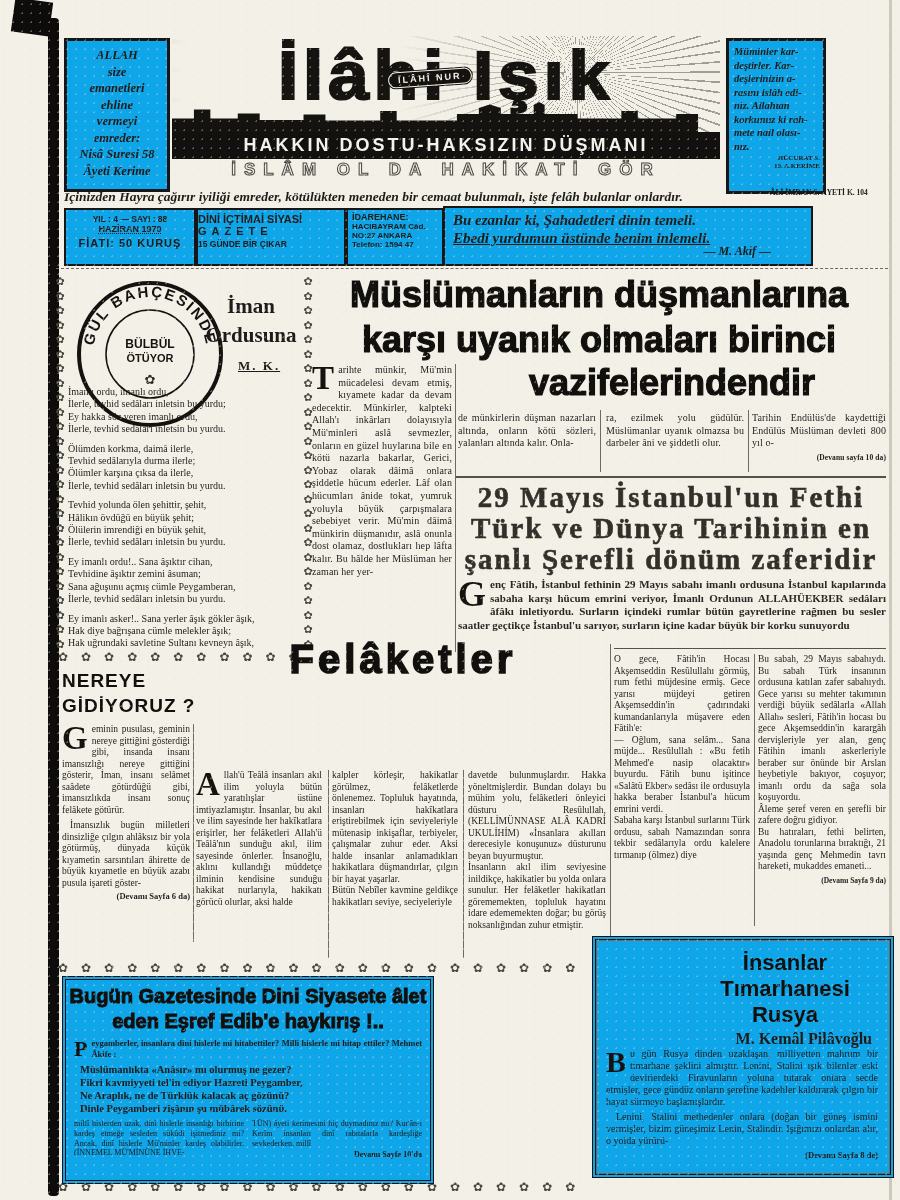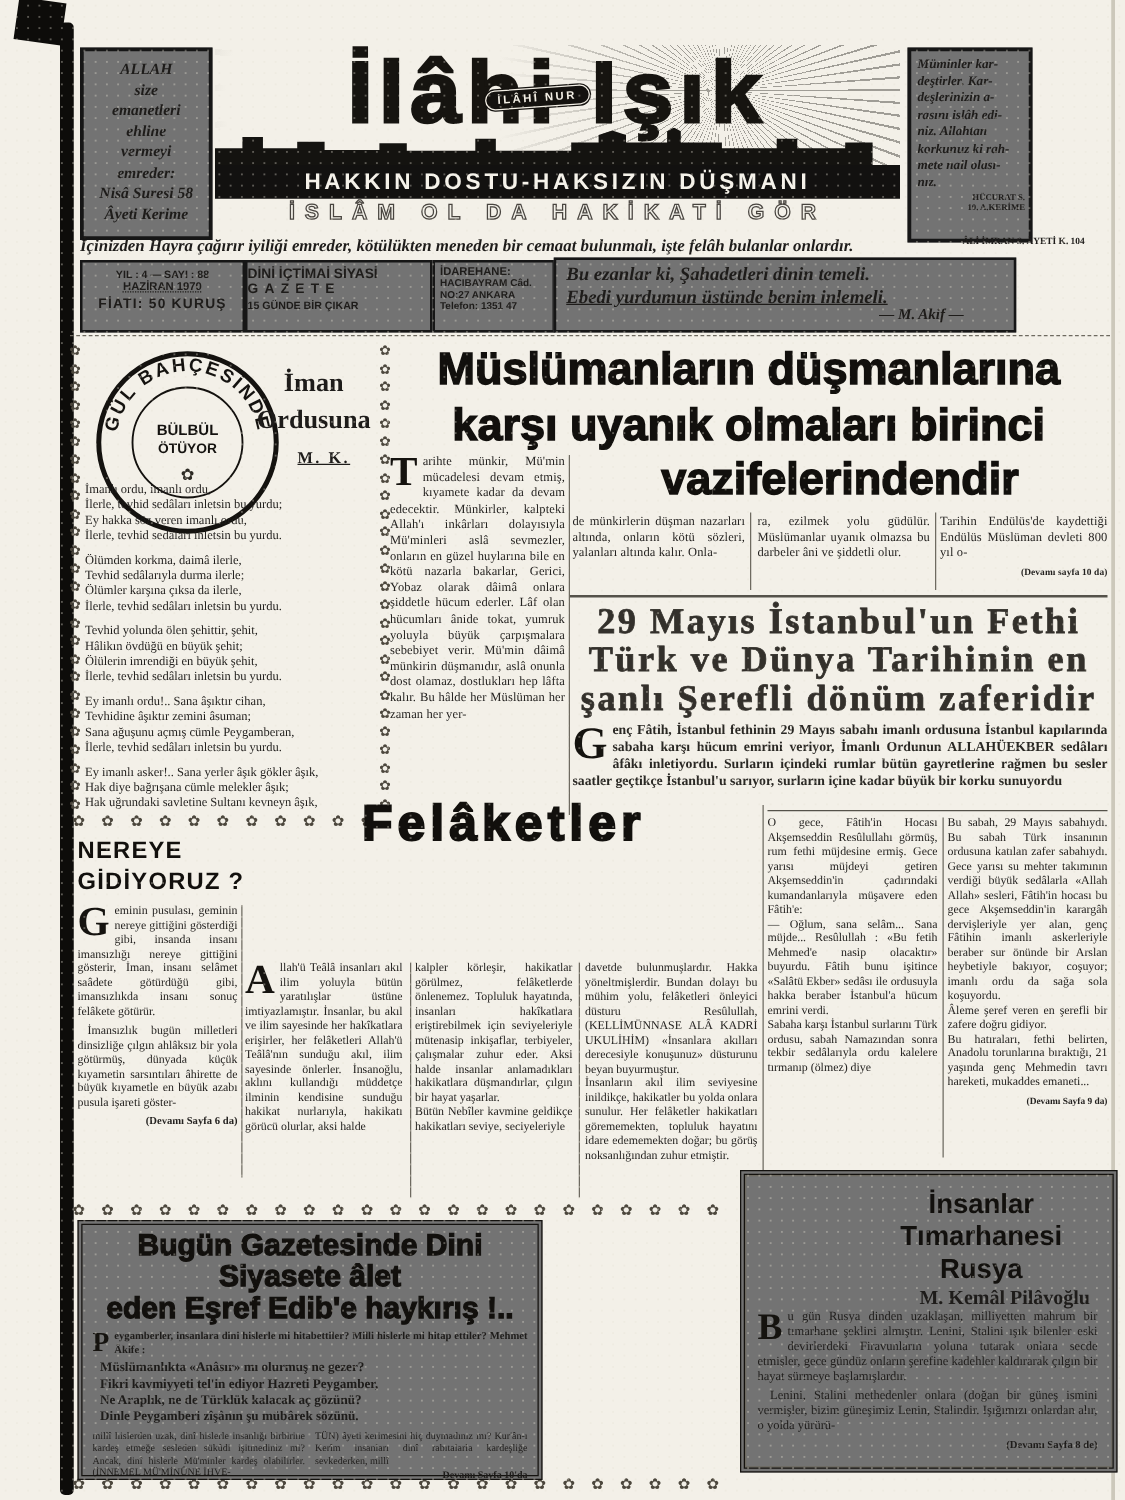--- a/index.html
+++ b/index.html
@@ -2,21 +2,21 @@
 <html><head>
 <meta charset="utf-8">
 <style>
   html,body{margin:0;padding:0;background:#dedbd2;}
   .page{position:relative;width:900px;height:1200px;background:#f3f0e8;overflow:hidden;
         font-family:"Liberation Serif","DejaVu Serif",serif;color:#1e1c1a;}
   .page::after{content:"";position:absolute;inset:0;pointer-events:none;
         background-image:radial-gradient(#e6e1d4 1px,transparent 1px);background-size:9px 9px;opacity:.35;}
   .abs{position:absolute;}
   .pre{white-space:pre-line;}
-  .box{position:absolute;border:2px solid #161616;background:#737373;}
+  .box{position:absolute;border:2px solid #161616;background:#0ea5e9;}
   .sans{font-family:"Liberation Sans","DejaVu Sans",sans-serif;}
   .just{text-align:justify;}
   .body-txt{font-size:10px;line-height:12.6px;letter-spacing:.1px;overflow:hidden;color:#242220;}
   .small-txt{font-size:9.5px;line-height:11.5px;overflow:hidden;color:#242220;}
   .dropcap{float:left;font-size:33px;line-height:27px;font-weight:bold;margin:1px 4px 0 0;color:#15130f;}
   .cont{display:block;text-align:right;font-weight:bold;font-size:8.5px;margin-top:2px;}
   .vrule{position:absolute;width:1px;background:#6e6a60;}
   .hrule{position:absolute;height:1px;background:#55524a;}
   .headline{font-family:"Liberation Sans","DejaVu Sans",sans-serif;font-weight:bold;color:#12100d;text-align:center;}
   .o-row,.o-col{position:absolute;color:#4c473d;overflow:hidden;}
@@ -99,21 +99,21 @@
   <div class="box" style="left:196px;top:208px;width:146px;height:54px;text-align:left;">
     <div class="sans" style="font-weight:bold;font-size:11px;padding-top:3px;">DİNİ İÇTİMAİ SİYASİ</div>
     <div class="sans" style="font-weight:bold;font-size:11px;letter-spacing:5px;">GAZETE</div>
     <div class="sans" style="font-weight:bold;font-size:8.5px;padding-top:2px;">15 GÜNDE BİR ÇIKAR</div>
   </div>
 
   <div class="box" style="left:346px;top:208px;width:94px;height:54px;text-align:left;">
     <div class="sans" style="font-weight:bold;font-size:9px;padding:2px 0 0 4px;">İDAREHANE:</div>
     <div class="sans" style="font-weight:bold;font-size:8px;padding-left:4px;">HACIBAYRAM Câd.</div>
     <div class="sans" style="font-weight:bold;font-size:8px;padding-left:4px;">NO:27 ANKARA</div>
-    <div class="sans" style="font-weight:bold;font-size:8px;padding-left:4px;">Telefon: 1351 47</div>
+    <div class="sans" style="font-weight:bold;font-size:8px;padding-left:4px;">Telefon: 1594 47</div>
   </div>
 
   <div class="box" style="left:443px;top:206px;width:366px;height:56px;">
     <div class="ital" style="font-weight:bold;font-size:15px;line-height:18px;padding:3px 0 0 8px;">Bu ezanlar ki, Şahadetleri dinin temeli.</div>
     <div class="ital" style="font-weight:bold;font-size:15px;line-height:18px;padding-left:8px;text-decoration:underline;">Ebedi yurdumun üstünde benim inlemeli.</div>
     <div class="ital" style="font-weight:bold;font-size:12px;text-align:right;padding-right:40px;margin-top:-3px;">— M. Akif —</div>
   </div>
 
   <div class="abs" style="left:56px;top:268px;width:832px;border-top:1px dashed #6e6a60;"></div>
 
@@ -268,21 +268,21 @@
   </div>
   <div class="abs just small-txt pre" style="left:332px;top:770px;width:126px;height:188px;text-align:justify;">kalpler körleşir, hakikatlar görülmez, felâketlerde önlenemez. Topluluk hayatında, insanları hakîkatlara eriştirebilmek için seviyeleriyle mütenasip inkişaflar, terbiyeler, çalışmalar zuhur eder. Aksi halde insanlar anlamadıkları hakikatlara düşmandırlar, çılgın bir hayat yaşarlar.
 Bütün Nebîler kavmine geldikçe hakikatları seviye, seciyeleriyle</div>
   <div class="abs just small-txt pre" style="left:468px;top:770px;width:138px;height:188px;text-align:justify;">davetde bulunmuşlardır. Hakka yöneltmişlerdir. Bundan dolayı bu mühim yolu, felâketleri önleyici düsturu Resûlullah, (KELLİMÜNNASE ALÂ KADRİ UKULİHİM) «İnsanlara akılları derecesiyle konuşunuz» düsturunu beyan buyurmuştur.
 İnsanların akıl ilim seviyesine inildikçe, hakikatler bu yolda onlara sunulur. Her felâketler hakikatları görememekten, topluluk hayatını idare edememekten doğar; bu görüş noksanlığından zuhur etmiştir.</div>
   <div class="vrule" style="left:328px;top:770px;height:188px;"></div>
   <div class="vrule" style="left:463px;top:770px;height:188px;"></div>
   <div class="vrule" style="left:193px;top:724px;height:218px;"></div>
 
   <div class="box" style="left:62px;top:976px;width:364px;height:200px;border:4px double #14120f;">
-    <div class="pre headline" style="font-size:24px;line-height:25px;padding-top:4px;-webkit-text-stroke:1px #12100d;">Bugün Gazetesinde Dini Siyasete âlet
+    <div class="pre headline" style="font-size:20px;line-height:25px;padding-top:4px;-webkit-text-stroke:1px #12100d;">Bugün Gazetesinde Dini Siyasete âlet
 eden Eşref Edib'e haykırış !..</div>
     <div class="just" style="font-size:8.5px;line-height:10.5px;font-weight:bold;padding:4px 8px 0 8px;overflow:hidden;height:22px;">
       <span class="dropcap" style="font-size:22px;line-height:19px;">P</span><span>eygamberler, insanlara dini hislerle mi hitabettiler? Milli hislerle mi hitap ettiler? Mehmet Âkife :</span>
     </div>
     <div class="pre" style="font-weight:bold;font-size:10.5px;line-height:13px;padding:3px 0 0 14px;">Müslümanlıkta «Anâsır» mı olurmuş ne gezer?
 Fikri kavmiyyeti tel'in ediyor Hazreti Peygamber,
 Ne Araplık, ne de Türklük kalacak aç gözünü?
 Dinle Peygamberi zîşânın şu mübârek sözünü.</div>
     <div style="display:flex;gap:8px;padding:4px 8px 0 8px;">
       <div class="just" style="width:50%;font-size:8px;line-height:9.8px;overflow:hidden;height:56px;">millî hislerden uzak, dinî hislerle insanlığı birbirine kardeş etmeğe sesleden sükûdi işitmediniz mi? Ancak, dinî hislerle Mü'minler kardeş olabilirler. (İNNEMEL MÜ'MİNÛNE İHVE-</div>

